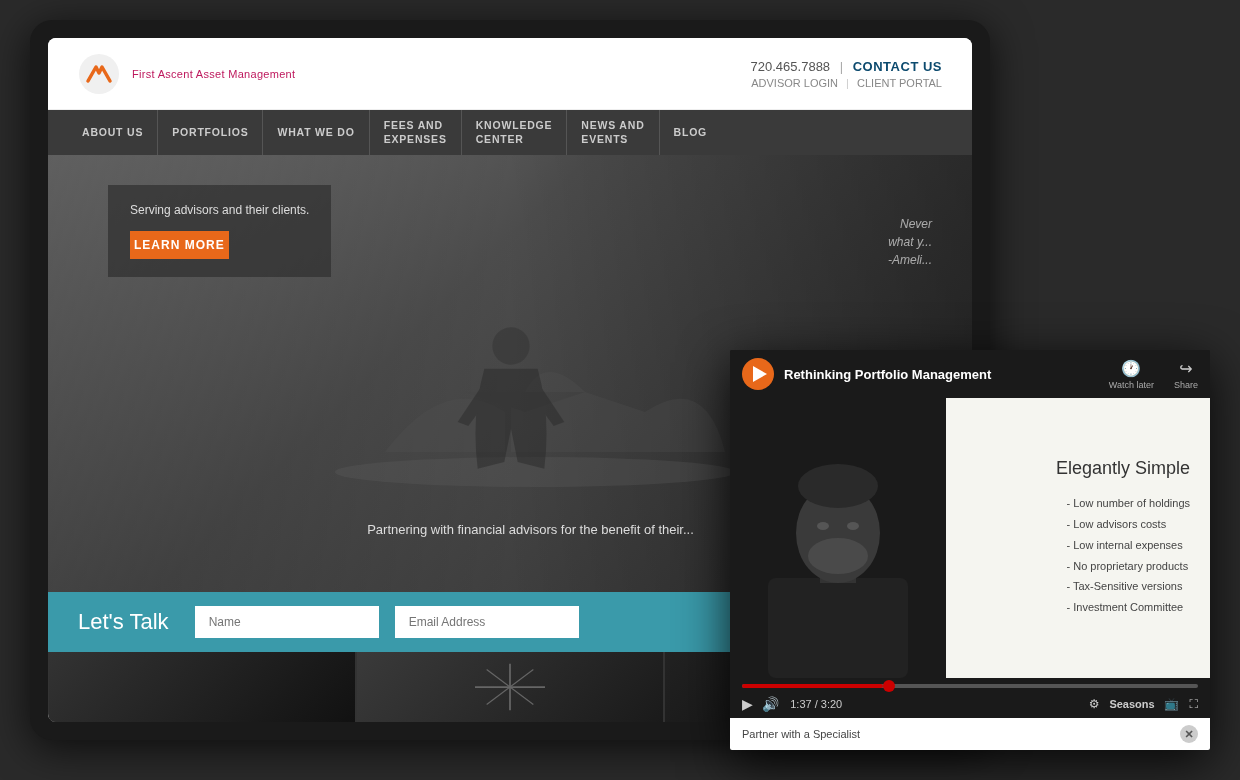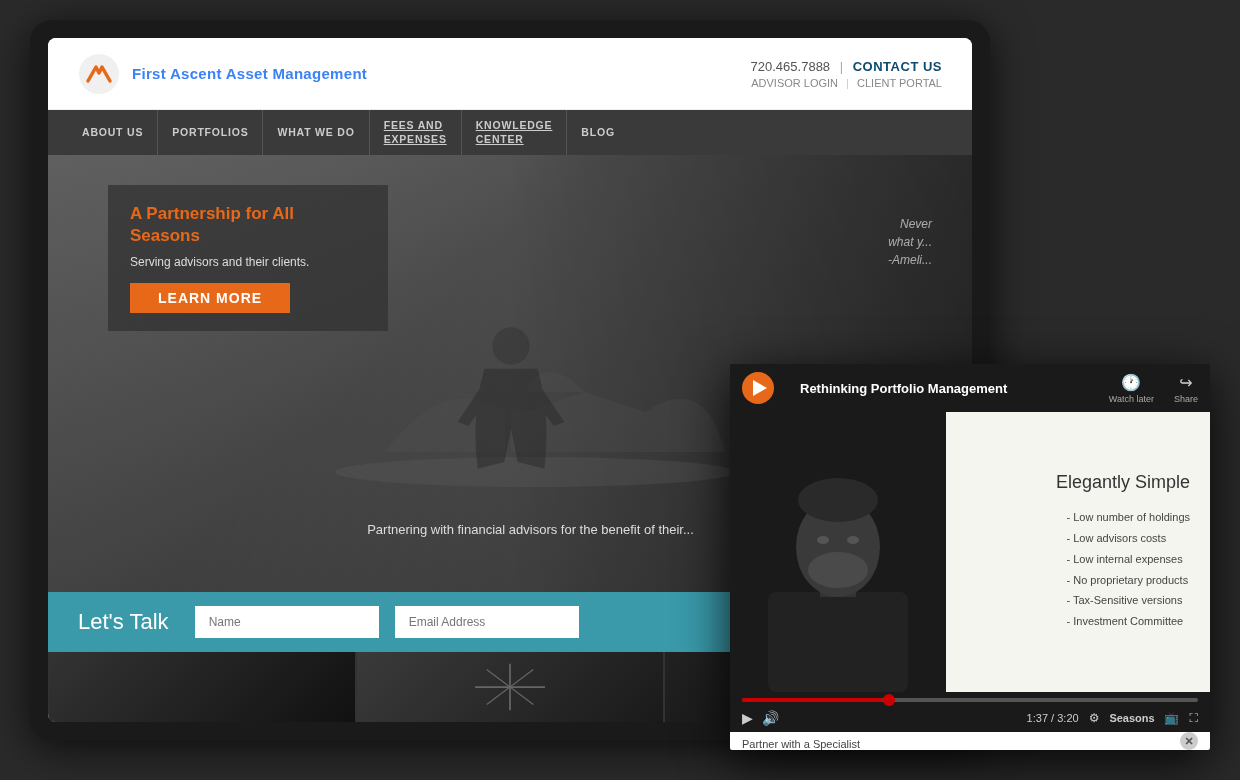--- a/index.html
+++ b/index.html
@@ -59,23 +59,23 @@
       align-items: center;
       gap: 12px;
     }
 
     .logo-icon {
       width: 42px;
       height: 42px;
     }
 
     .logo-text {
-      font-size: 15px;
-      font-weight: 700;
-      color: #3b82f6;
+      font-size: 11px;
+      font-weight: 400;
+      color: #be185d;
       letter-spacing: 0.3px;
     }
 
     .header-right {
       text-align: right;
     }
 
     .header-phone {
       font-size: 13px;
       color: #555;
@@ -129,21 +129,20 @@
       border-right: none;
     }
 
     .nav-item.multi-line {
       line-height: 1.3;
       display: flex;
       flex-direction: column;
       justify-content: center;
       padding: 0 14px;
       height: 45px;
-      text-decoration: underline;
     }
 
     
     .hero-section {
       position: relative;
       flex: 1;
       background: linear-gradient(135deg, #888 0%, #555 40%, #333 100%);
       overflow: hidden;
       min-height: 300px;
     }
@@ -173,24 +172,24 @@
 
     .hero-subtitle {
       color: #ddd;
       font-size: 12px;
       margin-bottom: 14px;
     }
 
     .learn-more-btn {
       background: #e8681a;
       color: #fff;
-      font-size: 14px;
+      font-size: 12px;
       font-weight: 700;
       letter-spacing: 1px;
-      padding: 7px 28px;
+      padding: 7px 4px;
       border: none;
       cursor: pointer;
       display: inline-block;
     }
 
     .quote-text {
       position: absolute;
       right: 40px;
       top: 60px;
       color: rgba(255,255,255,0.6);
@@ -276,21 +275,21 @@
       box-shadow: 0 12px 50px rgba(0,0,0,0.85);
       overflow: hidden;
       z-index: 10;
     }
 
     .yt-top-bar {
       background: #1a1a1a;
       display: flex;
       align-items: center;
       padding: 8px 12px;
-      gap: 26px;
+      gap: 10px;
     }
 
     .yt-logo-circle {
       width: 32px;
       height: 32px;
       background: #e8681a;
       border-radius: 50%;
       display: flex;
       align-items: center;
       justify-content: center;
@@ -423,21 +422,20 @@
     .yt-ctrl-btn {
       color: #ccc;
       font-size: 14px;
       cursor: pointer;
     }
 
     .yt-time {
       color: #ccc;
       font-size: 11px;
       flex: 1;
-      text-align: right;
     }
 
     .yt-right-controls {
       display: flex;
       align-items: center;
       gap: 10px;
     }
 
     .yt-youtube-brand {
       color: #ccc;
@@ -447,23 +445,23 @@
 
     .yt-ctrl-small {
       color: #ccc;
       font-size: 12px;
       cursor: pointer;
     }
 
     
     .yt-caption-bar {
       background: #fff;
-      padding: 0 12px;
-      display: flex;
-      align-items: flex-end;
+      padding: 7px 12px;
+      display: flex;
+      align-items: center;
       justify-content: space-between;
     }
 
     .yt-caption-text {
       color: #444;
       font-size: 11px;
     }
 
     .yt-close-btn {
       width: 18px;
@@ -522,20 +520,24 @@
           <span>WHAT WE DO</span>
         </div>
         <div class="nav-item multi-line">
           <span>FEES AND</span>
           <span>EXPENSES</span>
         </div>
         <div class="nav-item multi-line">
           <span>KNOWLEDGE</span>
           <span>CENTER</span>
         </div>
+        <div class="nav-item multi-line">
+          <span>NEWS AND</span>
+          <span>EVENTS</span>
+        </div>
         <div class="nav-item">
           <span>BLOG</span>
         </div>
       </div>
 
       <div class="hero-section">
         <div class="hero-bg"></div>
 
         <svg style="position:absolute;bottom:60px;left:30%;width:420px;height:220px;opacity:0.25" viewBox="0 0 420 220" xmlns="http://www.w3.org/2000/svg">
           <ellipse cx="210" cy="160" rx="200" ry="15" fill="#666"></ellipse>
@@ -545,21 +547,20 @@
         </svg>
 
         <svg style="position:absolute;bottom:70px;left:42%;width:150px;height:200px;opacity:0.5" viewBox="0 0 100 150" xmlns="http://www.w3.org/2000/svg">
           <circle cx="50" cy="18" r="14" fill="#333"></circle>
           <path d="M30 35 Q20 70 25 110 L45 105 L50 80 L55 105 L75 110 Q80 70 70 35 Z" fill="#2a2a2a"></path>
           <path d="M30 45 L10 75 L18 78 L35 55" fill="#2a2a2a"></path>
           <path d="M70 45 L90 75 L82 78 L65 55" fill="#2a2a2a"></path>
         </svg>
 
         <div class="hero-text-overlay">
-          <div class="hero-title">A Partnership for All Seasons</div>
           <div class="hero-subtitle">Serving advisors and their clients.</div>
           <button class="learn-more-btn">LEARN MORE</button>
         </div>
 
         <div class="quote-text">
           <div>Never</div>
           <div>what y...</div>
           <div>-Ameli...</div>
         </div>
 

